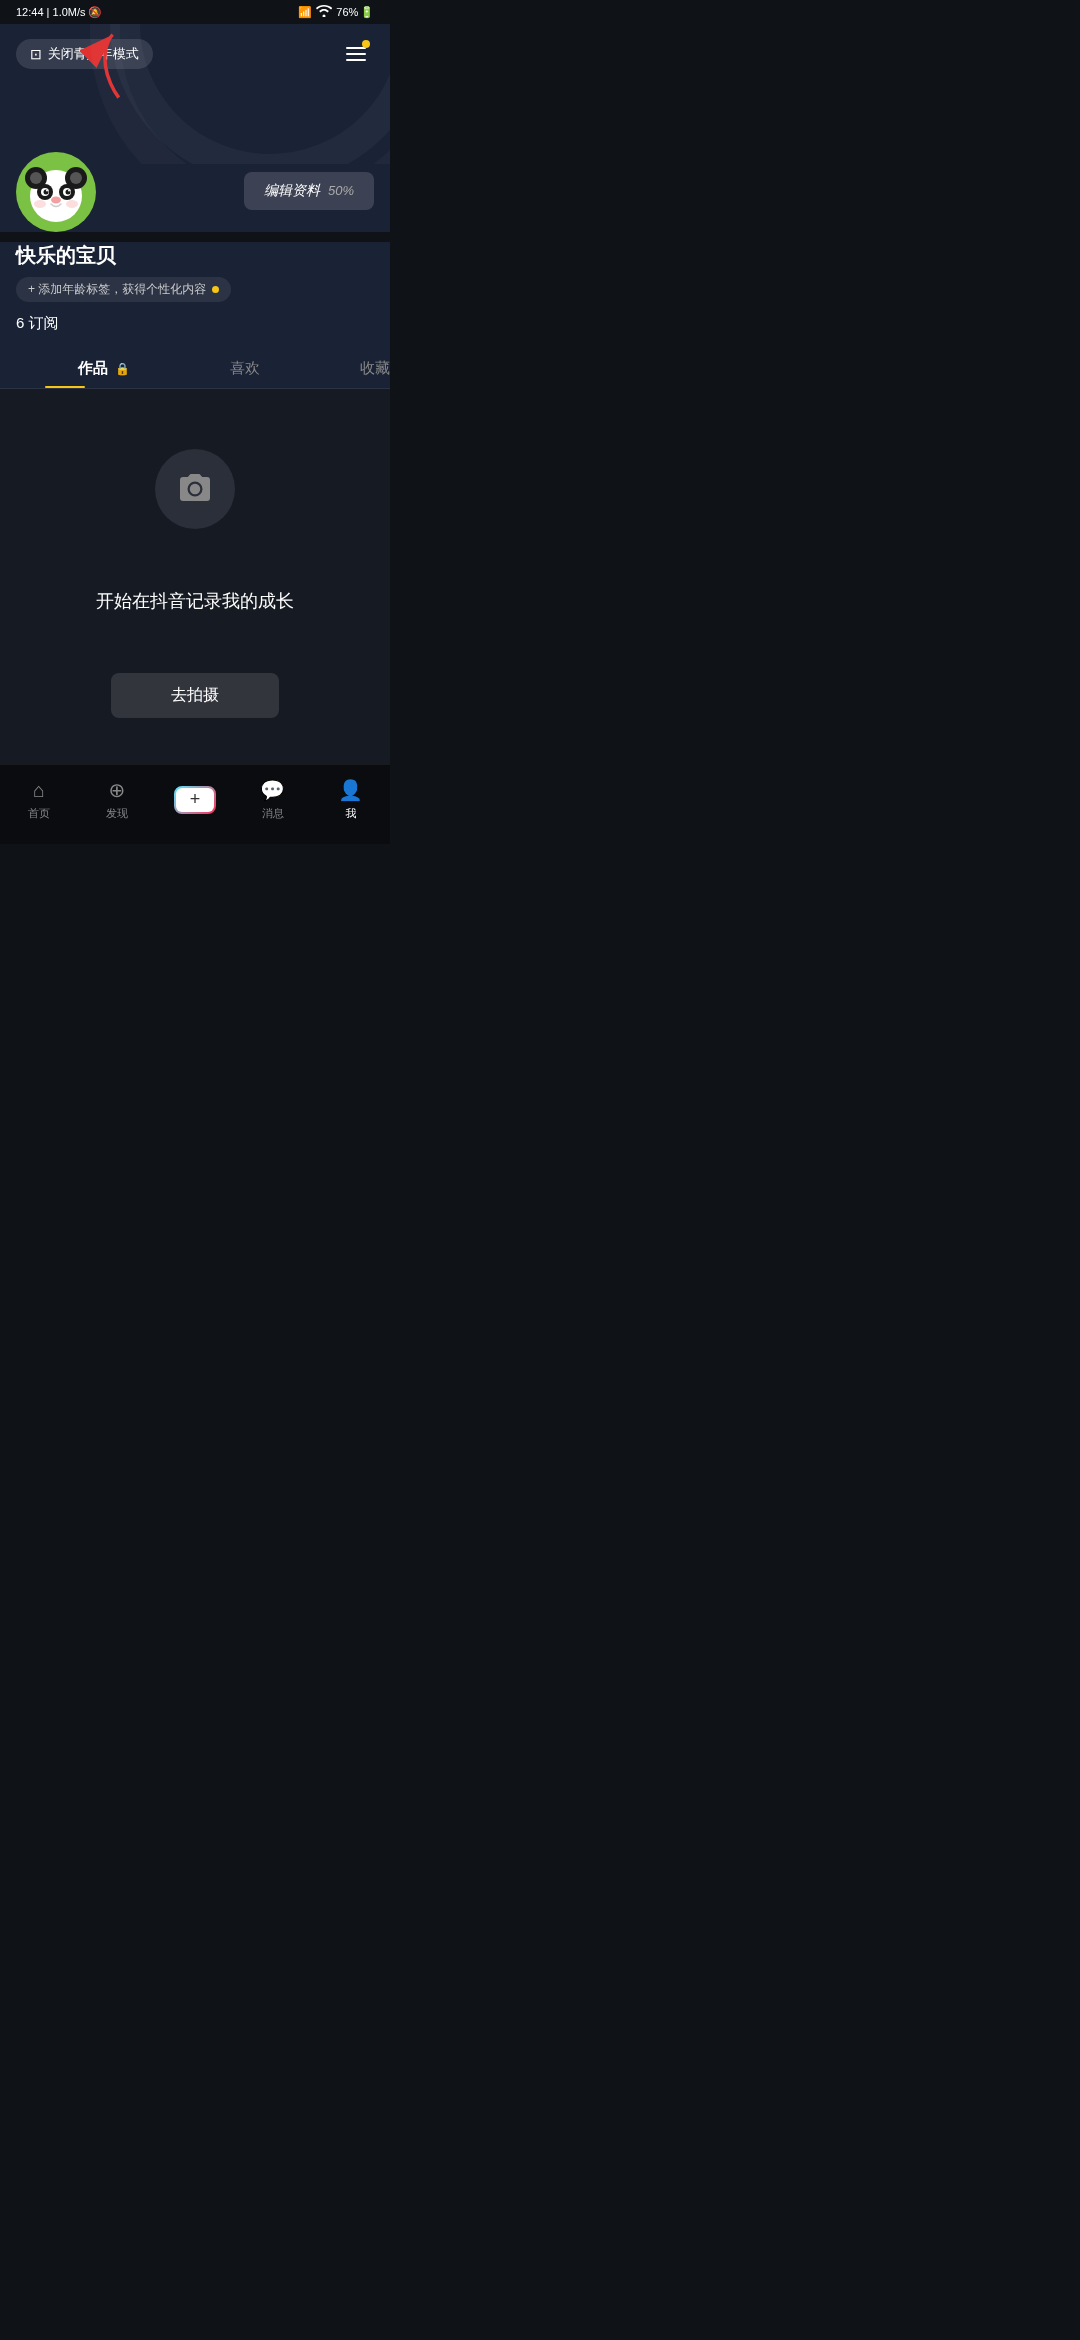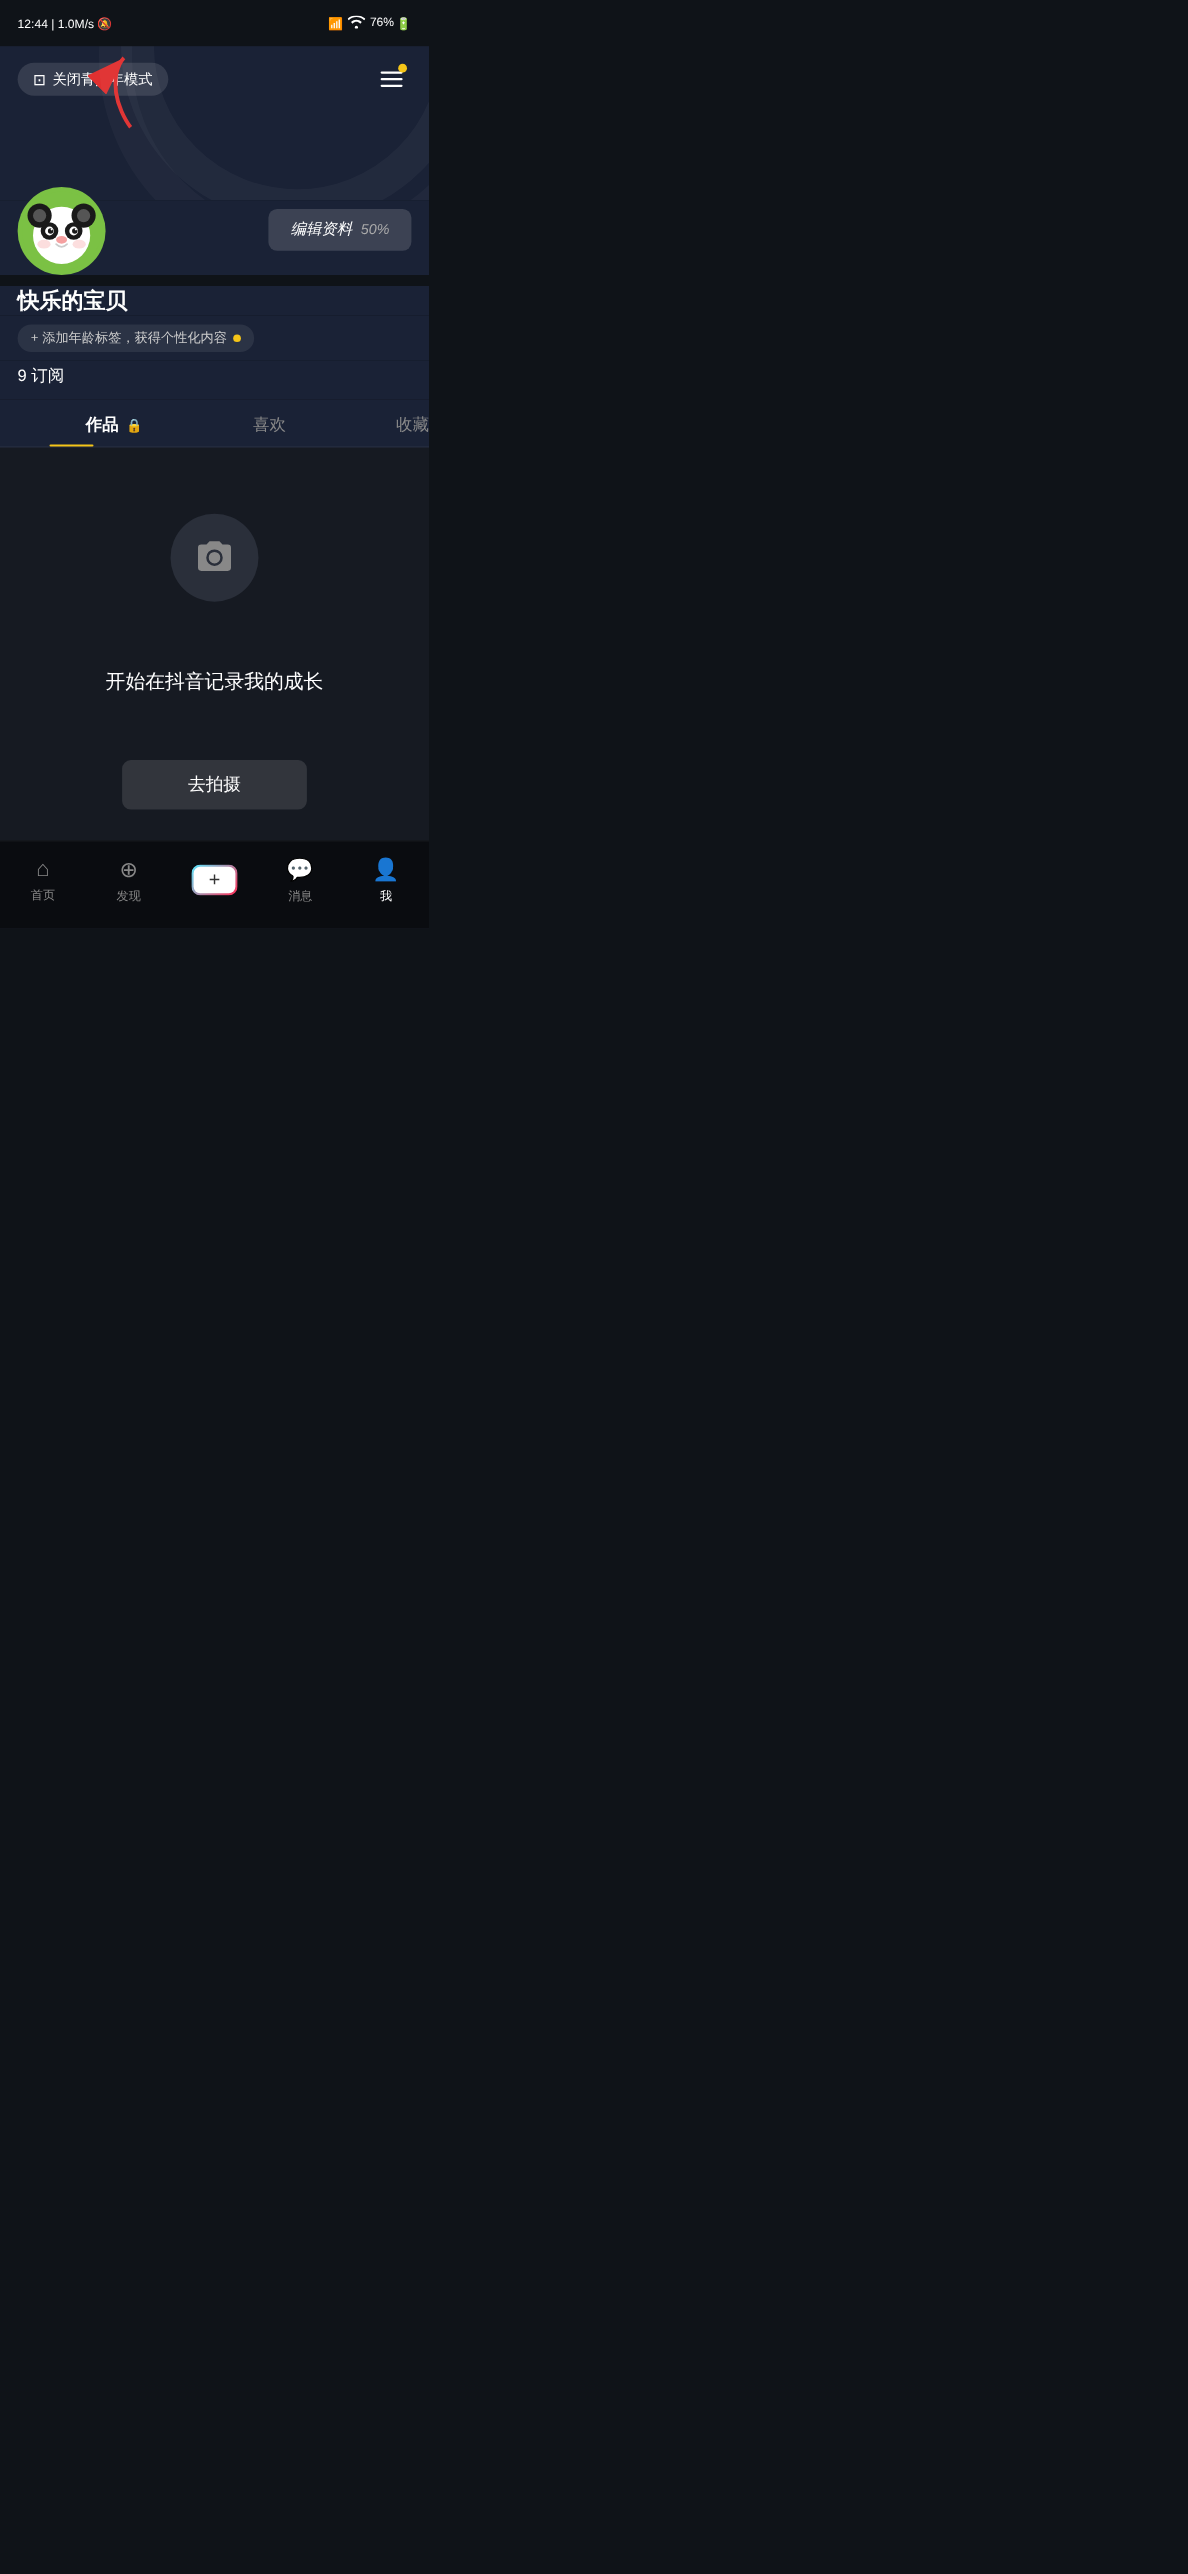--- a/index.html
+++ b/index.html
@@ -14,21 +14,21 @@
       overflow: hidden;
       position: relative;
     }
 
     
     .status-bar {
       display: flex;
       justify-content: space-between;
       align-items: center;
       padding: 6px 16px;
-      height: 42px;
+      height: 24px;
       background: #0f1318;
     }
     .status-left {
       font-size: 11px;
       color: #fff;
       font-weight: 500;
     }
     .status-right {
       display: flex;
       align-items: center;
@@ -465,21 +465,21 @@
 
 <div class="username">快乐的宝贝</div>
 
 <div style="background:#1a2236;">
   <button class="age-tag-btn">
     <span>+ 添加年龄标签，获得个性化内容</span>
     <div class="age-tag-dot"></div>
   </button>
 </div>
 
-<div class="subscribe-count">9 订阅</div>
+<div class="subscribe-count">6 订阅</div>
 
 <div class="tabs-section">
   <div class="tab-item active">
     <span>作品</span>
     <span class="lock-icon">🔒</span>
   </div>
   <div class="tab-item">
     <span>喜欢</span>
   </div>
   <div class="tab-item">

